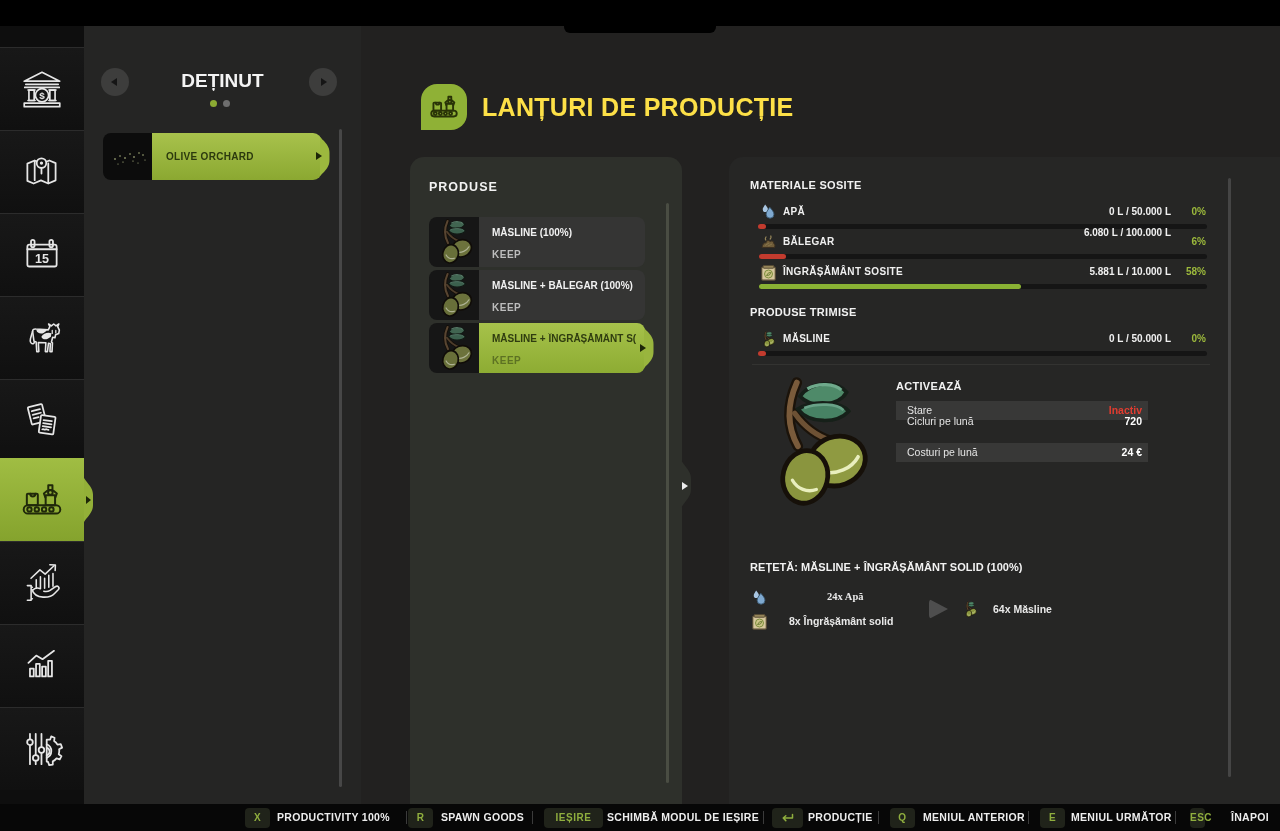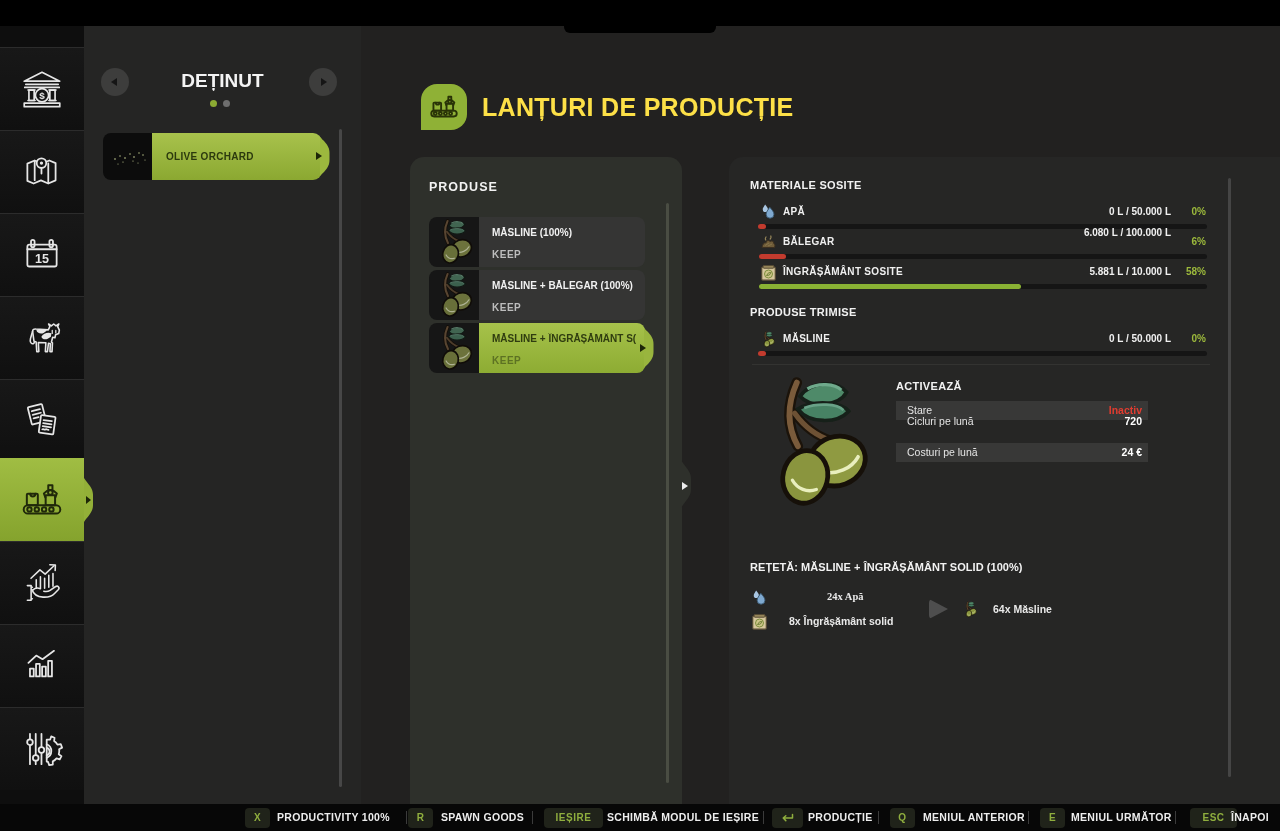--- a/index.html
+++ b/index.html
@@ -385,14 +385,14 @@
     </svg>
   </div>
 <div class="blabel" style="left:808px;">PRODUCȚIE</div>
 <div class="bsep" style="left:878px;"></div>
 <div class="key" style="left:890px;width:25px;">Q</div>
 <div class="blabel" style="left:923px;">MENIUL ANTERIOR</div>
 <div class="bsep" style="left:1028px;"></div>
 <div class="key" style="left:1040px;width:25px;">E</div>
 <div class="blabel" style="left:1071px;">MENIUL URMĂTOR</div>
 <div class="bsep" style="left:1175px;"></div>
-<div class="key" style="left:1190px;width:47px;">ESC</div>
+<div class="key" style="left:1190px;width:15px;">ESC</div>
 <div class="blabel" style="left:1231px;">ÎNAPOI</div>
 
 </body></html>

